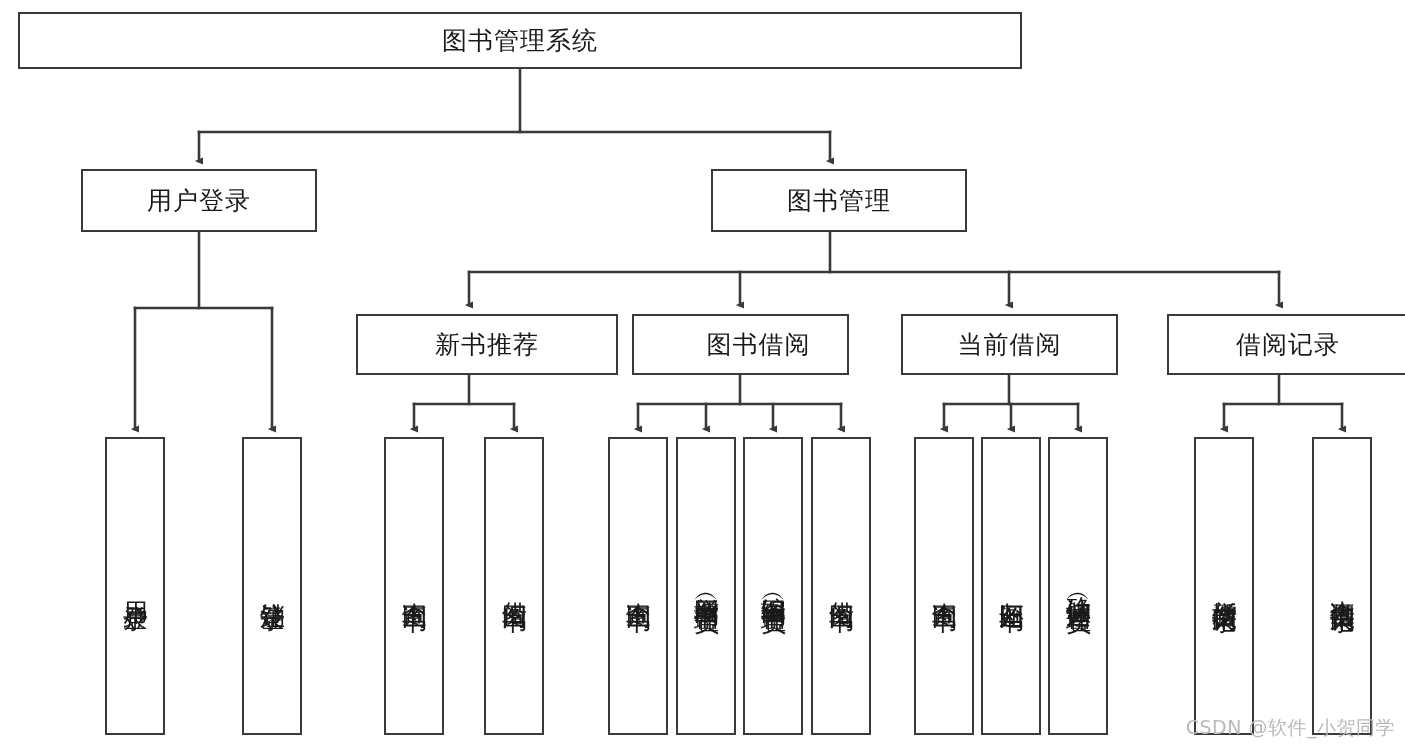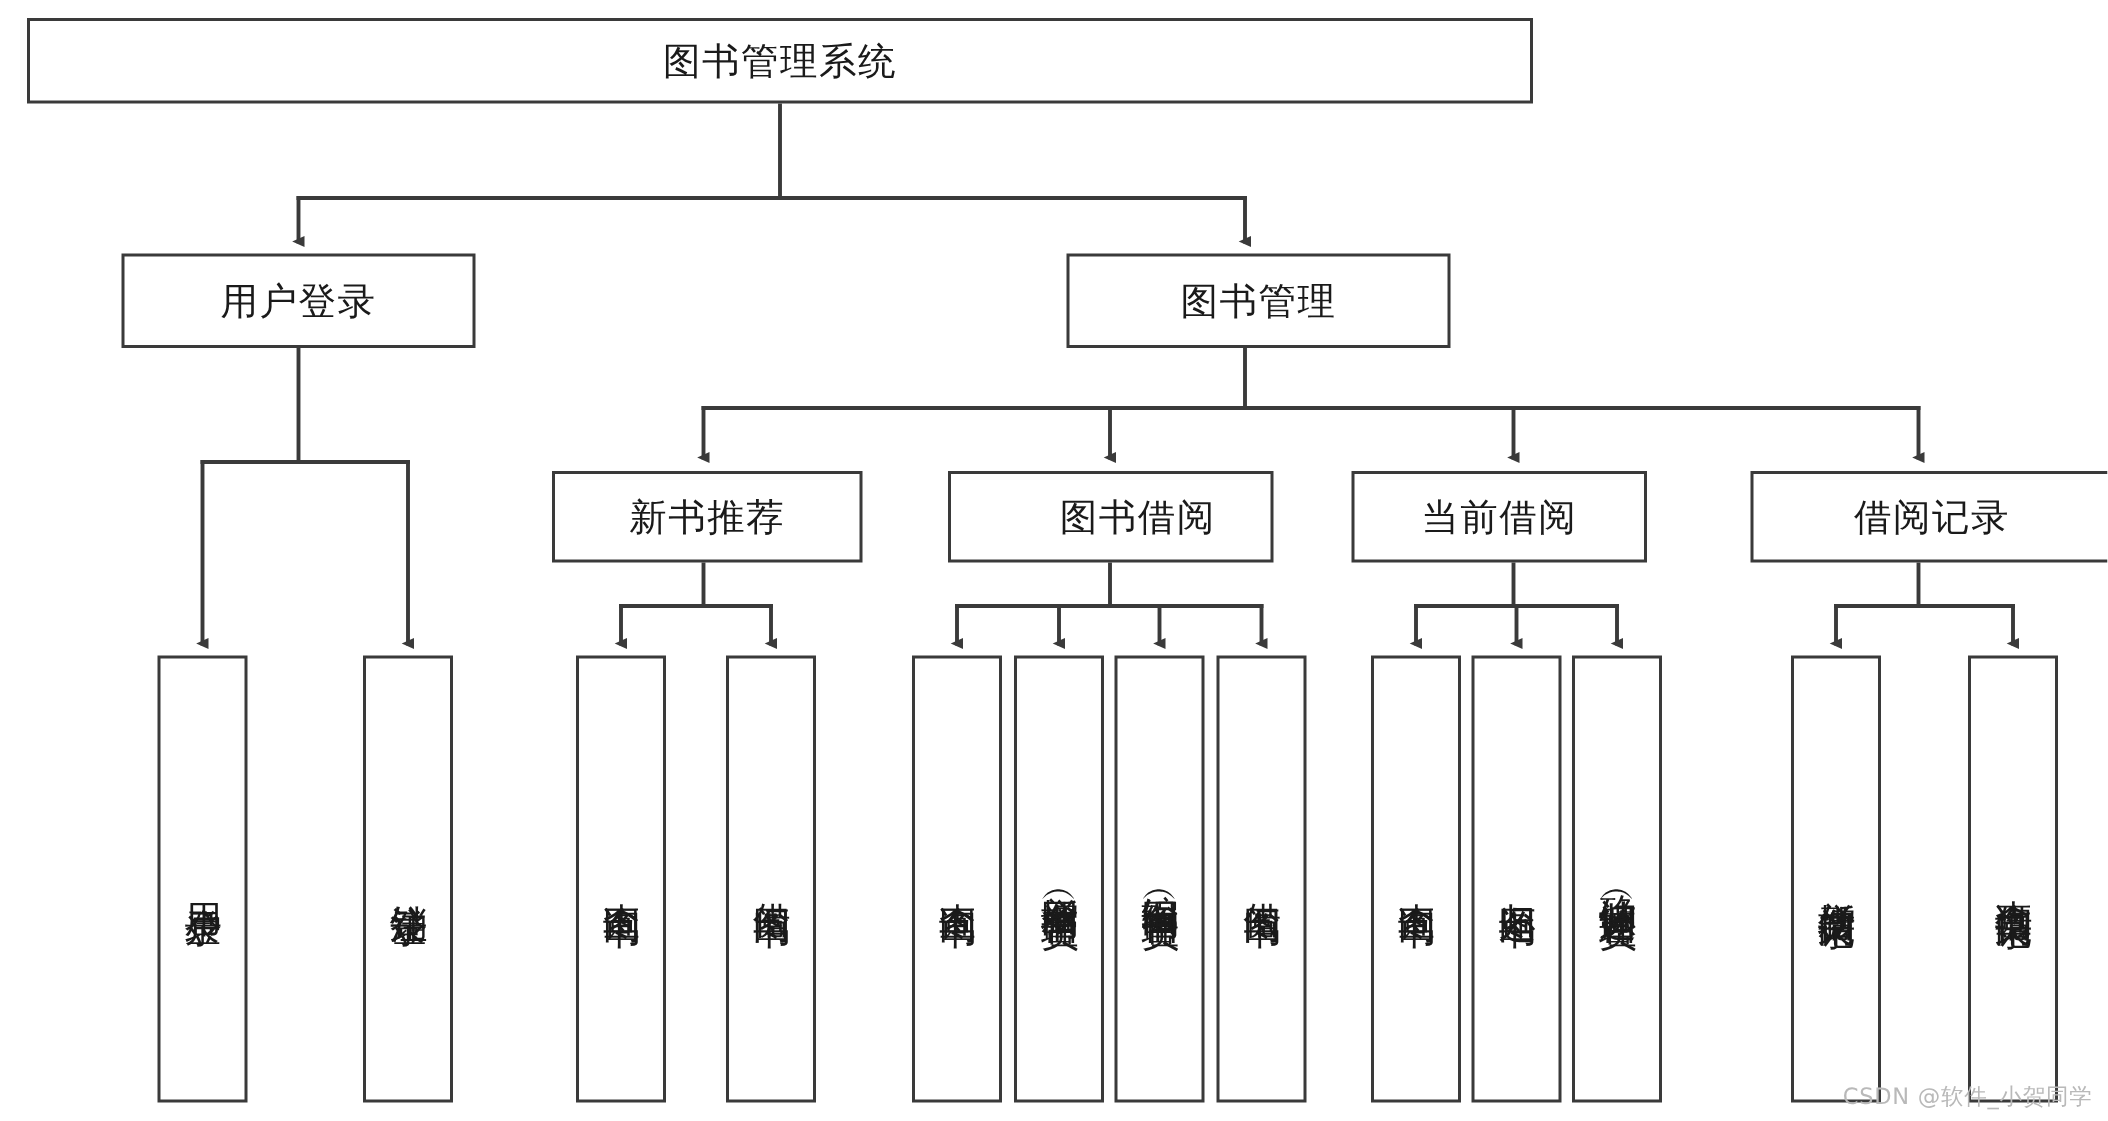--- a/index.html
+++ b/index.html
@@ -54,21 +54,21 @@
   }
   .node-v .vtext {
     writing-mode: vertical-rl;
     text-orientation: upright;
     display: block;
   }
   .watermark {
     position: absolute;
     right: 10px;
     bottom: 6px;
-    font-size: 15px;
+    font-size: 19px;
     color: #b9b9b9;
     letter-spacing: 0.5px;
     white-space: nowrap;
     font-family: "DejaVu Sans", "Liberation Sans", sans-serif;
   }
 </style>
 </head>
 <body>
 
 <div id="canvas">
@@ -130,29 +130,29 @@
   </div>
 
   <div class="node node-h" style="left:81px; top:169px; width:236px; height:63px;">
     <span>用户登录</span>
   </div>
 
   <div class="node node-h" style="left:711px; top:169px; width:256px; height:63px;">
     <span>图书管理</span>
   </div>
 
-  <div class="node node-h" style="left:368px; top:314px; width:207px; height:61px;">
+  <div class="node node-h" style="left:356px; top:314px; width:262px; height:61px;">
     <span>新书推荐</span>
   </div>
 
   <div class="node node-h" style="left:632px; top:314px; width:217px; height:61px;padding-left:36px;">
     <span>图书借阅</span>
   </div>
 
-  <div class="node node-h" style="left:901px; top:314px; width:197px; height:61px;">
+  <div class="node node-h" style="left:901px; top:314px; width:217px; height:61px;">
     <span>当前借阅</span>
   </div>
 
   <div class="node node-h" style="left:1167px; top:314px; width:242px; height:61px;">
     <span>借阅记录</span>
   </div>
 
   <div class="node node-v" style="left:105px; top:437px; width:60px; height:298px;">
     <span class="vtext">用户登录</span>
   </div>

